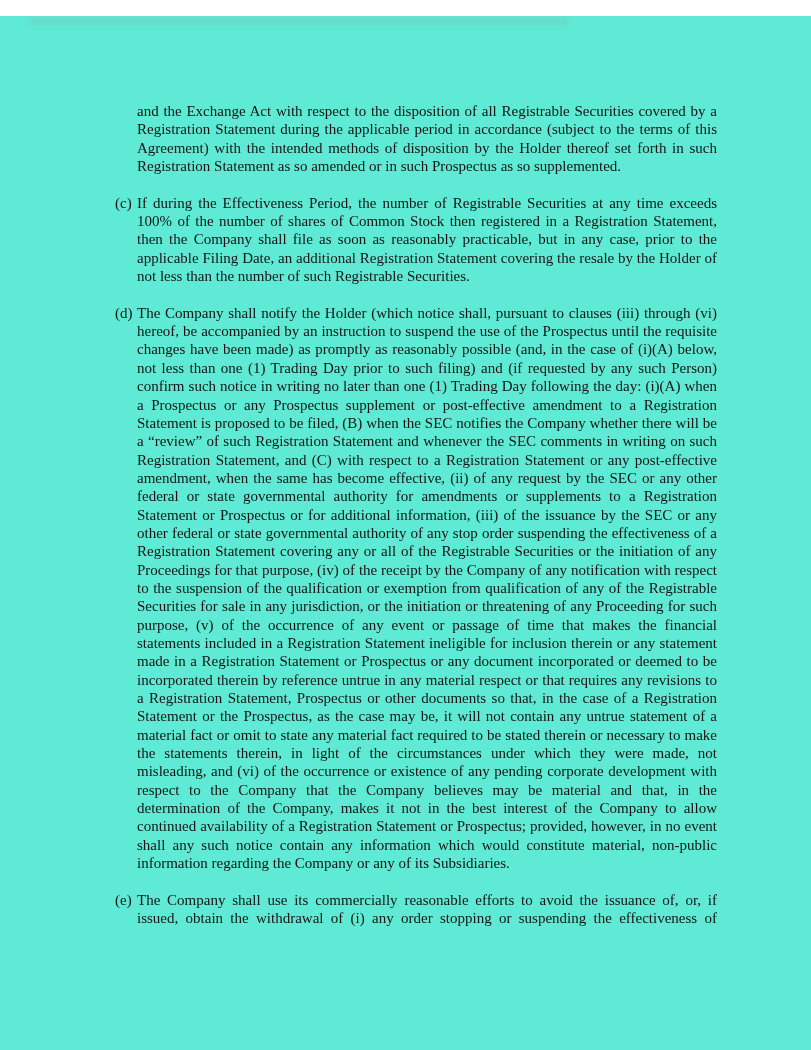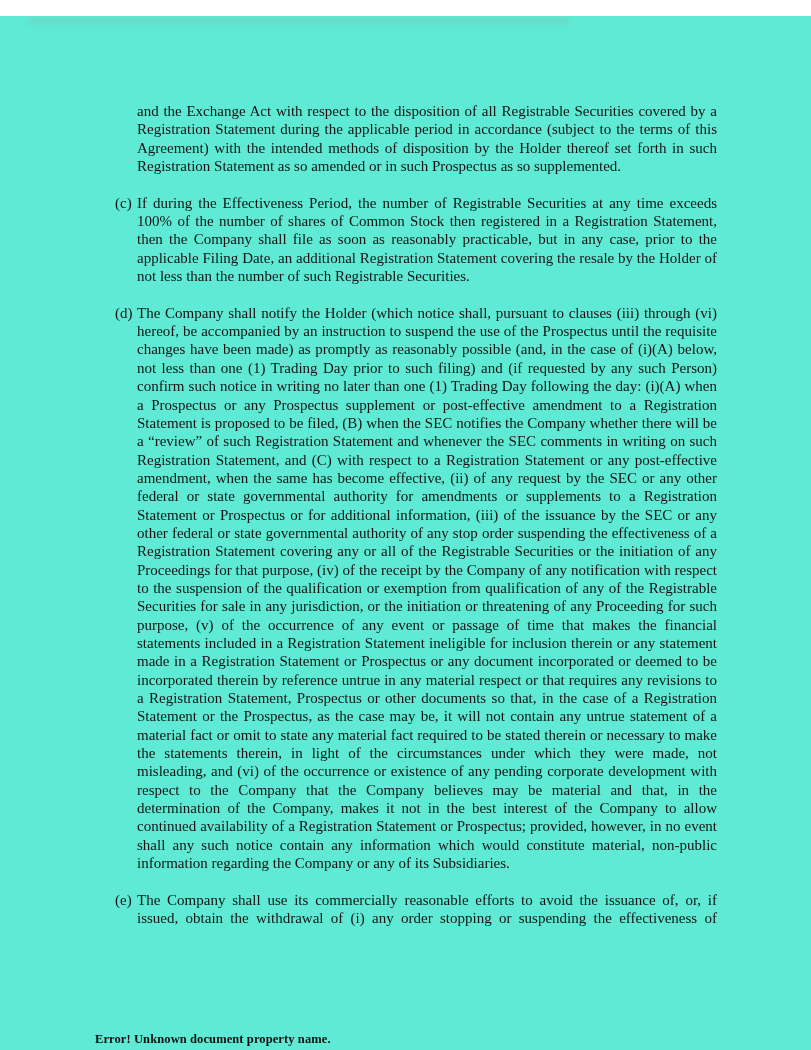--- a/index.html
+++ b/index.html
@@ -95,16 +95,15 @@
     <p class="para listed">
       <span class="plabel">(d)</span><span>The Company shall notify the Holder (which notice shall, pursuant to clauses (iii) through (vi) hereof, be accompanied by an instruction to suspend the use of the Prospectus until the requisite changes have been made) as promptly as reasonably possible (and, in the case of (i)(A) below, not less than one (1) Trading Day prior to such filing) and (if requested by any such Person) confirm such notice in writing no later than one (1) Trading Day following the day: (i)(A) when a Prospectus or any Prospectus supplement or post-effective amendment to a Registration Statement is proposed to be filed, (B) when the SEC notifies the Company whether there will be a “review” of such Registration Statement and whenever the SEC comments in writing on such Registration Statement, and (C) with respect to a Registration Statement or any post-effective amendment, when the same has become effective, (ii) of any request by the SEC or any other federal or state governmental authority for amendments or supplements to a Registration Statement or Prospectus or for additional information, (iii) of the issuance by the SEC or any other federal or state governmental authority of any stop order suspending the effectiveness of a Registration Statement covering any or all of the Registrable Securities or the initiation of any Proceedings for that purpose, (iv) of the receipt by the Company of any notification with respect to the suspension of the qualification or exemption from qualification of any of the Registrable Securities for sale in any jurisdiction, or the initiation or threatening of any Proceeding for such purpose, (v) of the occurrence of any event or passage of time that makes the financial statements included in a Registration Statement ineligible for inclusion therein or any statement made in a Registration Statement or Prospectus or any document incorporated or deemed to be incorporated therein by reference untrue in any material respect or that requires any revisions to a Registration Statement, Prospectus or other documents so that, in the case of a Registration Statement or the Prospectus, as the case may be, it will not contain any untrue statement of a material fact or omit to state any material fact required to be stated therein or necessary to make the statements therein, in light of the circumstances under which they were made, not misleading, and (vi) of the occurrence or existence of any pending corporate development with respect to the Company that the Company believes may be material and that, in the determination of the Company, makes it not in the best interest of the Company to allow continued availability of a Registration Statement or Prospectus; provided, however, in no event shall any such notice contain any information which would constitute material, non-public information regarding the Company or any of its Subsidiaries.</span>
     </p>
 
     <p class="para listed justify-last">
       <span class="plabel">(e)</span><span>The Company shall use its commercially reasonable efforts to avoid the issuance of, or, if issued, obtain the withdrawal of (i) any order stopping or suspending the effectiveness of</span>
     </p>
 
   </div>
 
-  <div class="footer-error">Error! Unknown document property name.</div>
 
 
 </div>
 
 </body></html>

